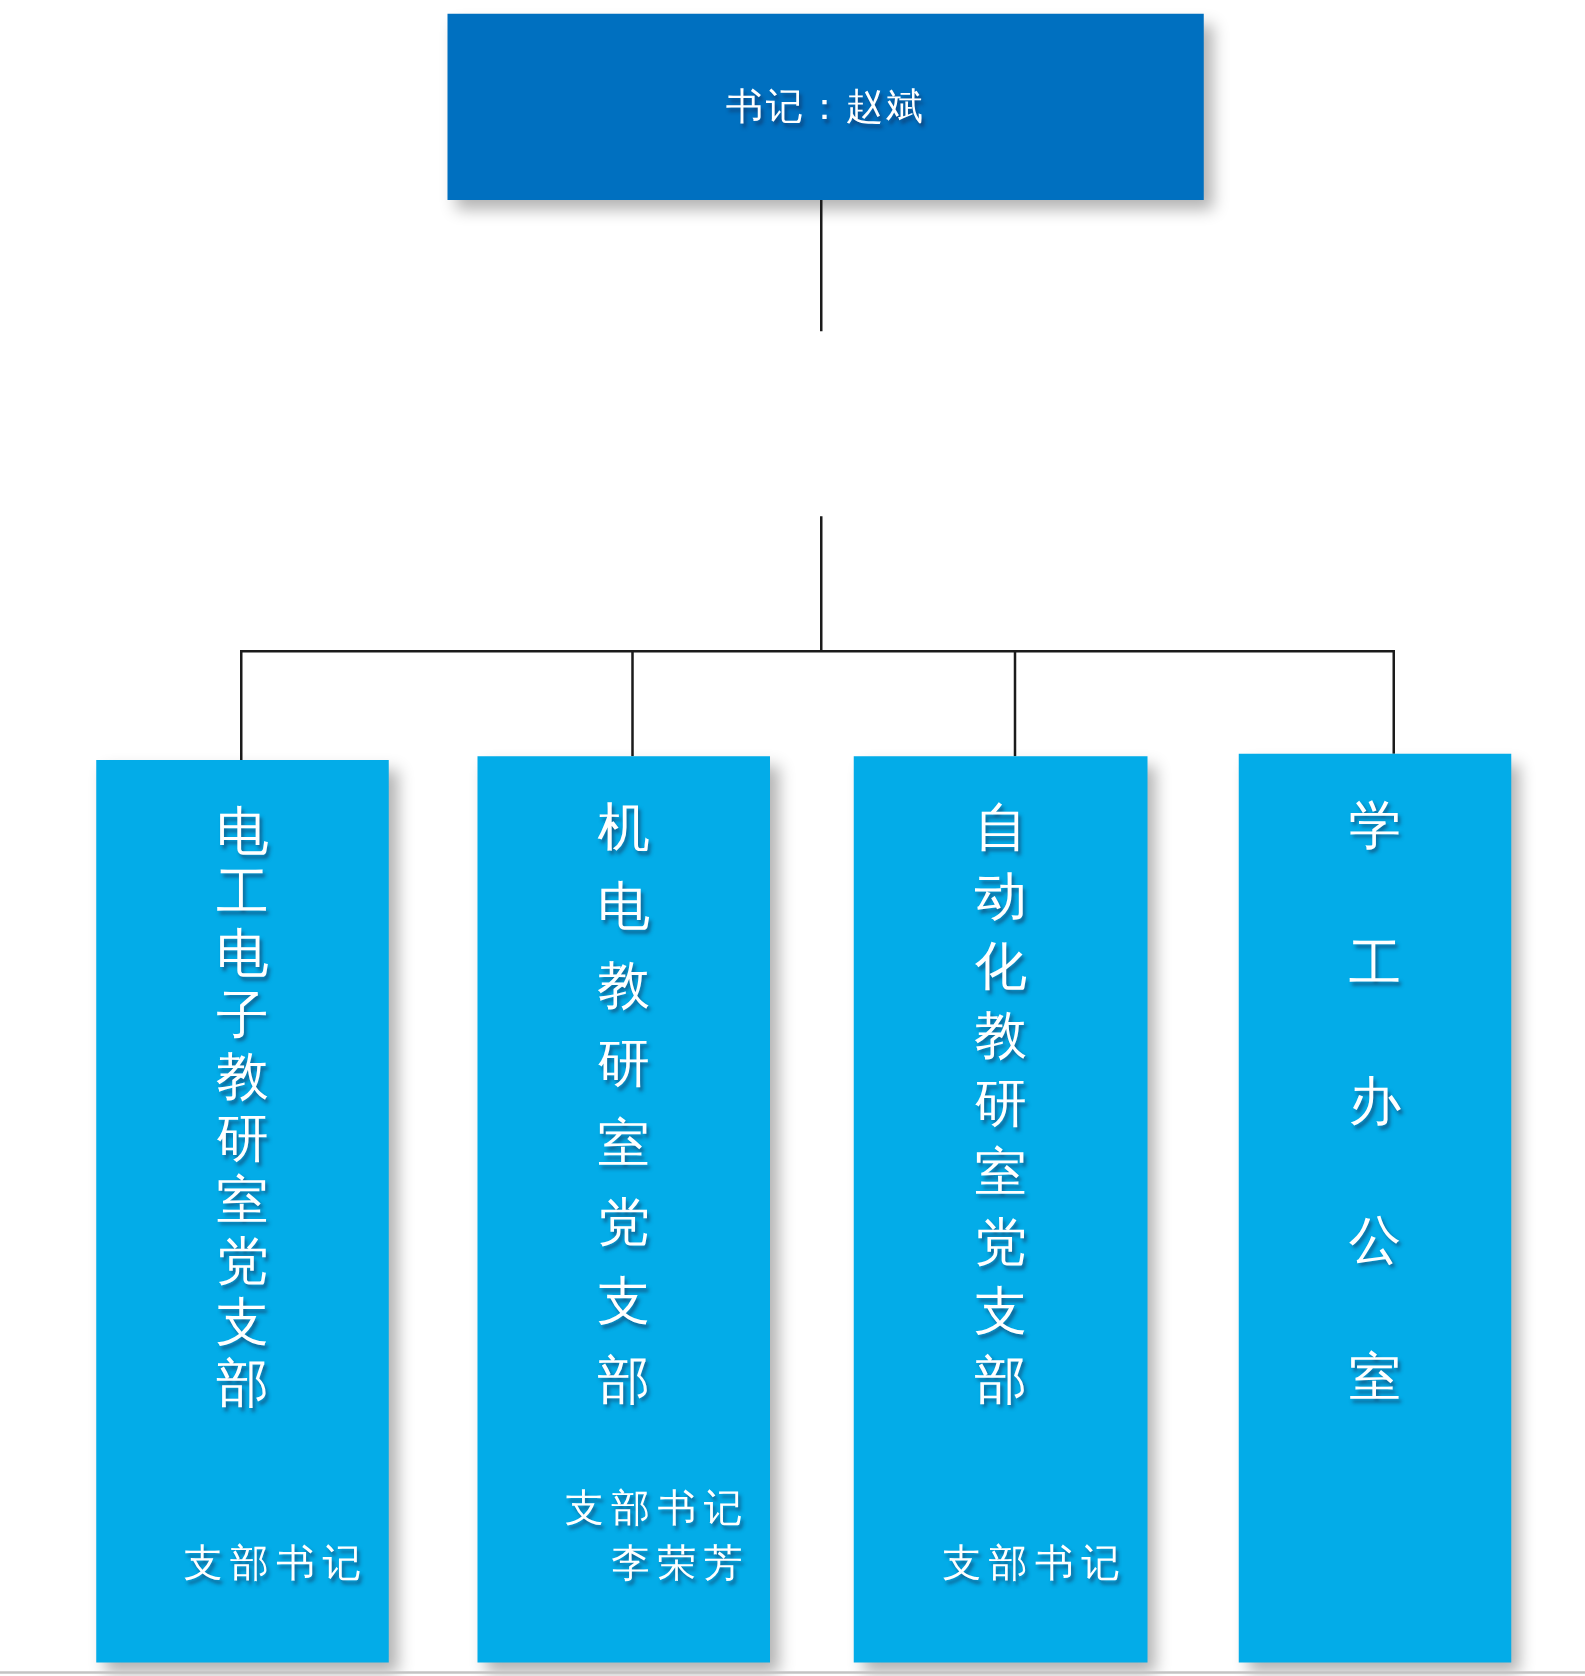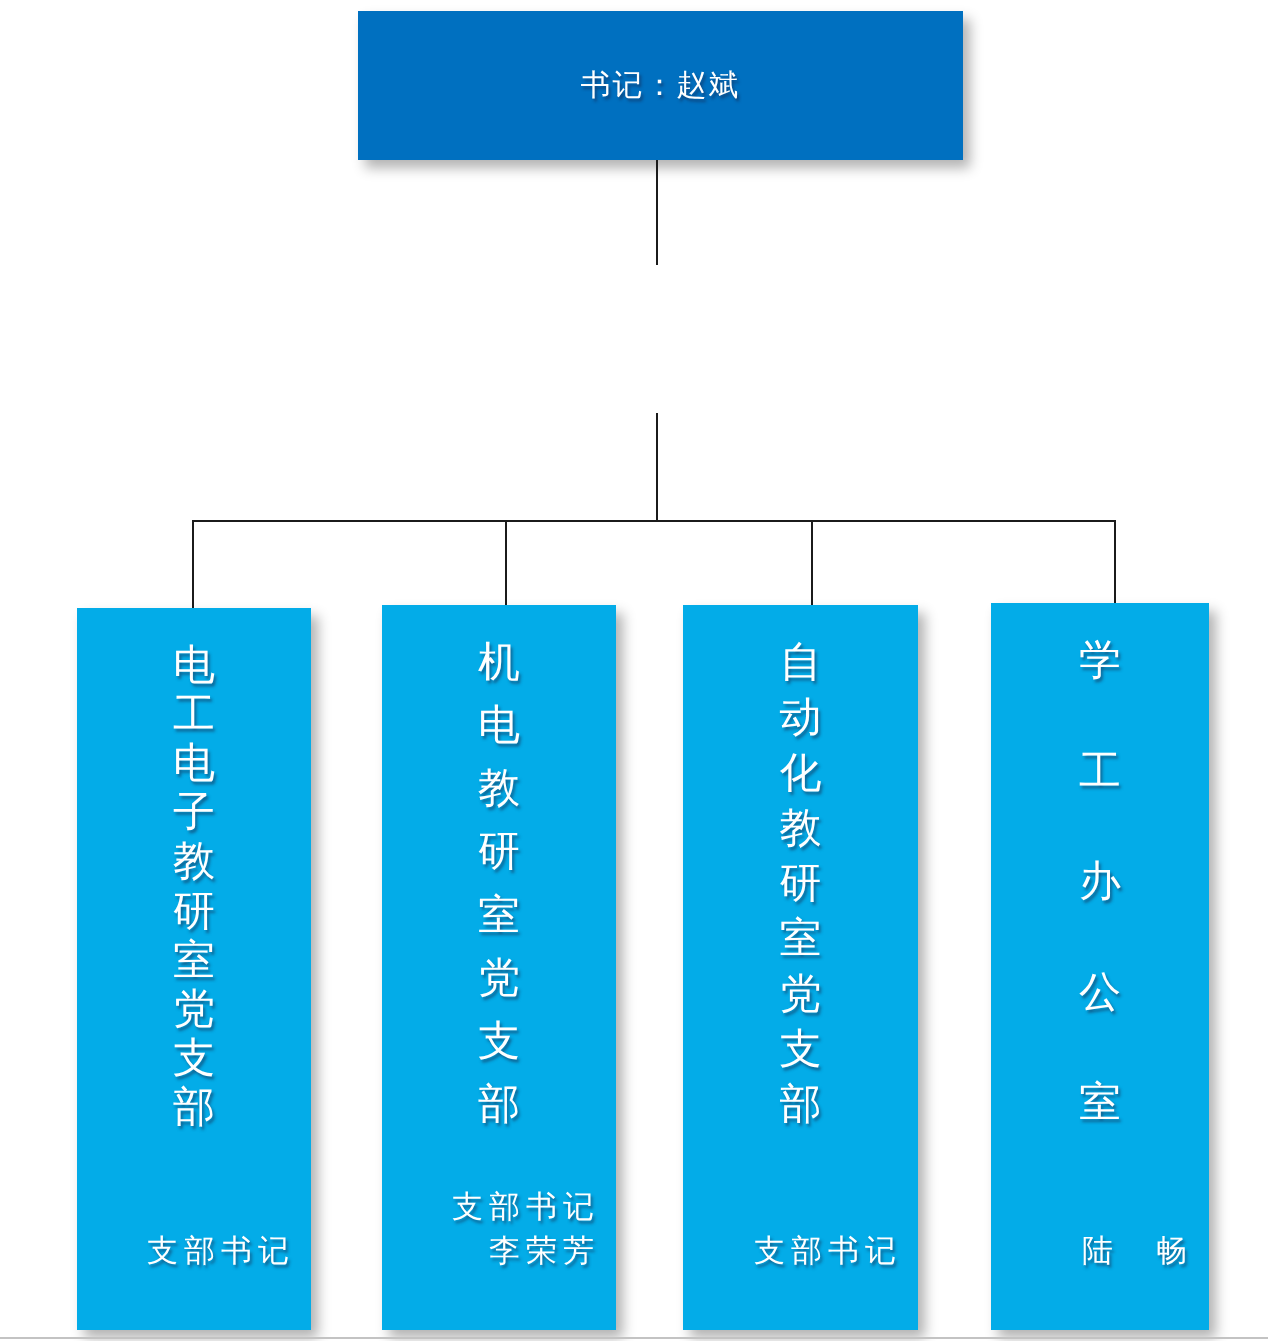--- a/index.html
+++ b/index.html
@@ -122,19 +122,18 @@
   </div>
       <div class="node node-branch" style="left: 991px; top: 603px; width: 218px; height: 727px;">
     <div class="v-title">
           <span>学</span>
           <span>工</span>
           <span>办</span>
           <span>公</span>
           <span>室</span>
         </div>
     <div class="officer">
-      <div>陆　畅</div>
     </div>
   </div>
     </div>
 
   <div class="page-edge"></div>
 </div>
 
 </body></html>

